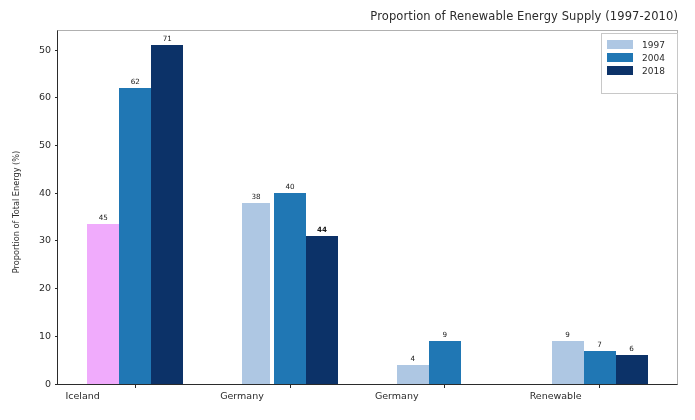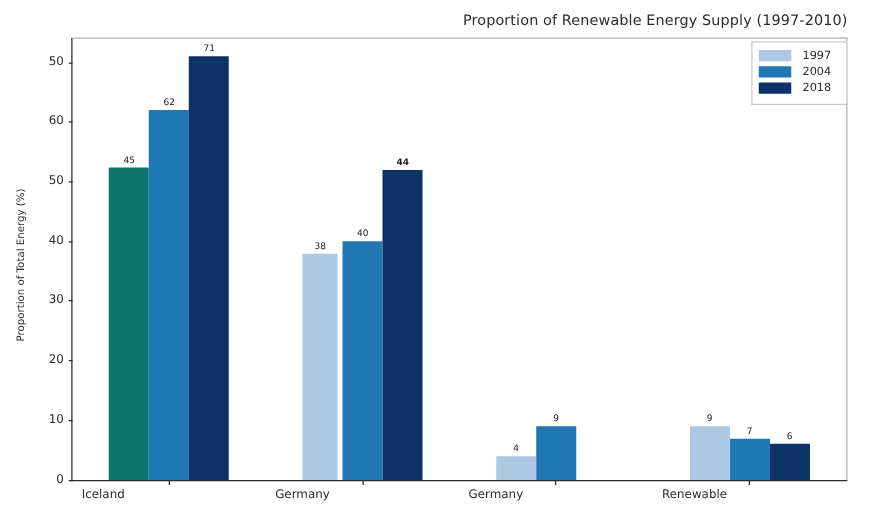--- a/index.html
+++ b/index.html
@@ -132,21 +132,21 @@
     color: #1a1a1a;
     white-space: nowrap;
   }
 
   
   #legend {
     position: absolute;
     left: 601px;
     top: 33px;
     width: 77px;
-    padding: 4px 5px 6px 5px;
+    padding: 4px 5px 16px 5px;
     border: 1px solid #c8c8c8;
     background: #ffffff;
     box-sizing: border-box;
   }
   .legend-row {
     display: flex;
     align-items: center;
     height: 13px;
   }
   .legend-swatch {
@@ -197,40 +197,40 @@
           <div class="ytick-label">50</div>
         </div>
         <div class="ytick-group" style="bottom: 286.216px;">
           <div class="ytick-mark"></div>
           <div class="ytick-label">60</div>
         </div>
         <div class="ytick-group" style="bottom: 333.919px;">
           <div class="ytick-mark"></div>
           <div class="ytick-label">50</div>
         </div>
-        <div class="bar" style="left: 29.375px; width: 32px; height: 250px; background: #0f766e;">
+        <div class="bar" style="left: 29.375px; width: 32px; height: 160px; background: #f0abfc;">
           <span class="bar-value">45</span>
         </div>
         <div class="bar" style="left: 61.375px; width: 32px; height: 295.757px; background: rgb(32, 119, 180);">
           <span class="bar-value">62</span>
         </div>
         <div class="bar" style="left: 93.375px; width: 32px; height: 338.689px; background: rgb(12, 50, 104);">
           <span class="bar-value">71</span>
         </div>
         <div class="xtick-group" style="left: 77.375px;">
           <div class="xtick-mark"></div>
           <div class="xtick-label">Iceland</div>
         </div>
         <div class="bar" style="left: 184.125px; width: 28px; height: 181.27px; background: rgb(174, 199, 227);">
           <span class="bar-value">38</span>
         </div>
         <div class="bar" style="left: 216.125px; width: 32px; height: 190.811px; background: rgb(32, 119, 180);">
           <span class="bar-value">40</span>
         </div>
-        <div class="bar" style="left: 248.125px; width: 32px; height: 248px; background: rgb(12, 50, 104); font-weight: bold;">
+        <div class="bar" style="left: 248.125px; width: 32px; height: 148px; background: rgb(12, 50, 104); font-weight: bold;">
           <span class="bar-value">44</span>
         </div>
         <div class="xtick-group" style="left: 232.125px;">
           <div class="xtick-mark"></div>
           <div class="xtick-label">Germany</div>
         </div>
         <div class="bar" style="left: 338.875px; width: 32px; height: 19.0811px; background: rgb(174, 199, 227);">
           <span class="bar-value">4</span>
         </div>
         <div class="bar" style="left: 370.875px; width: 32px; height: 42.9324px; background: rgb(32, 119, 180);">

